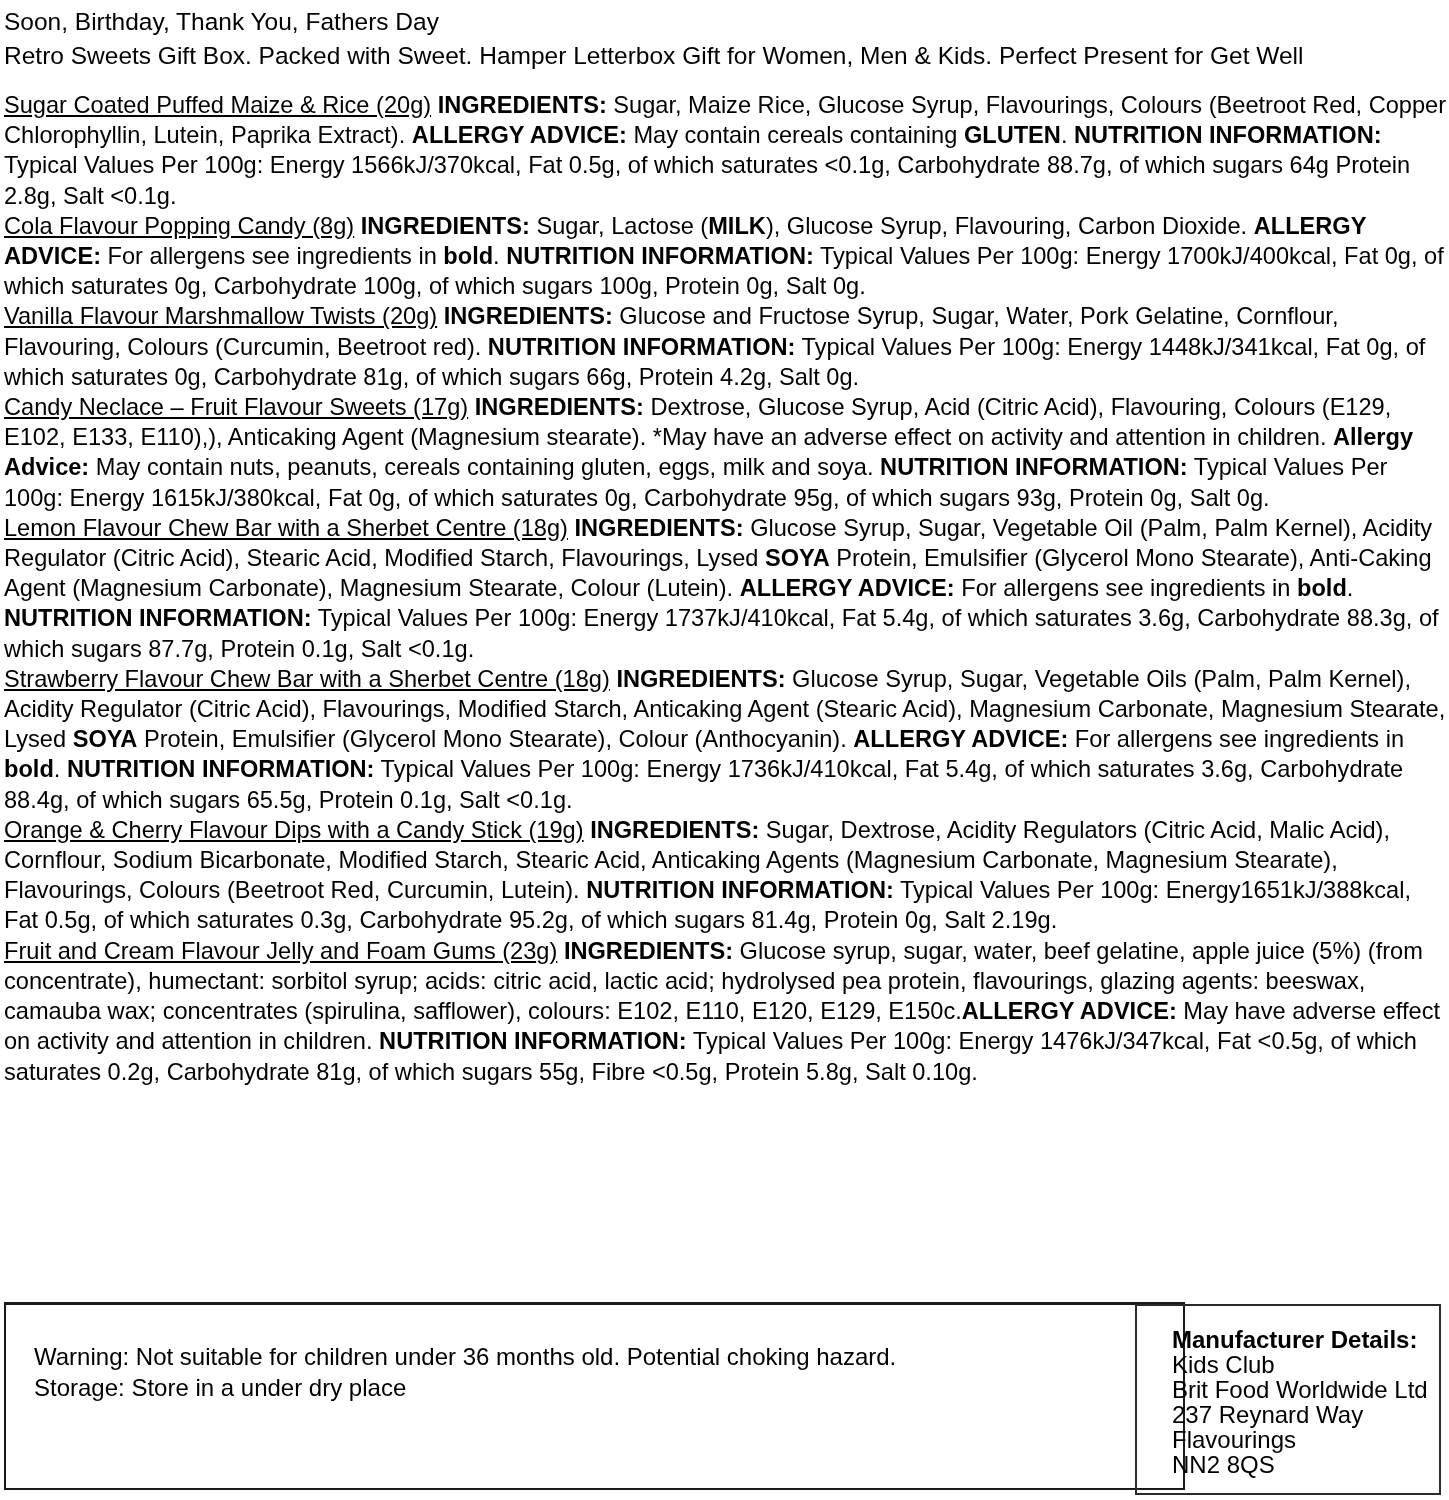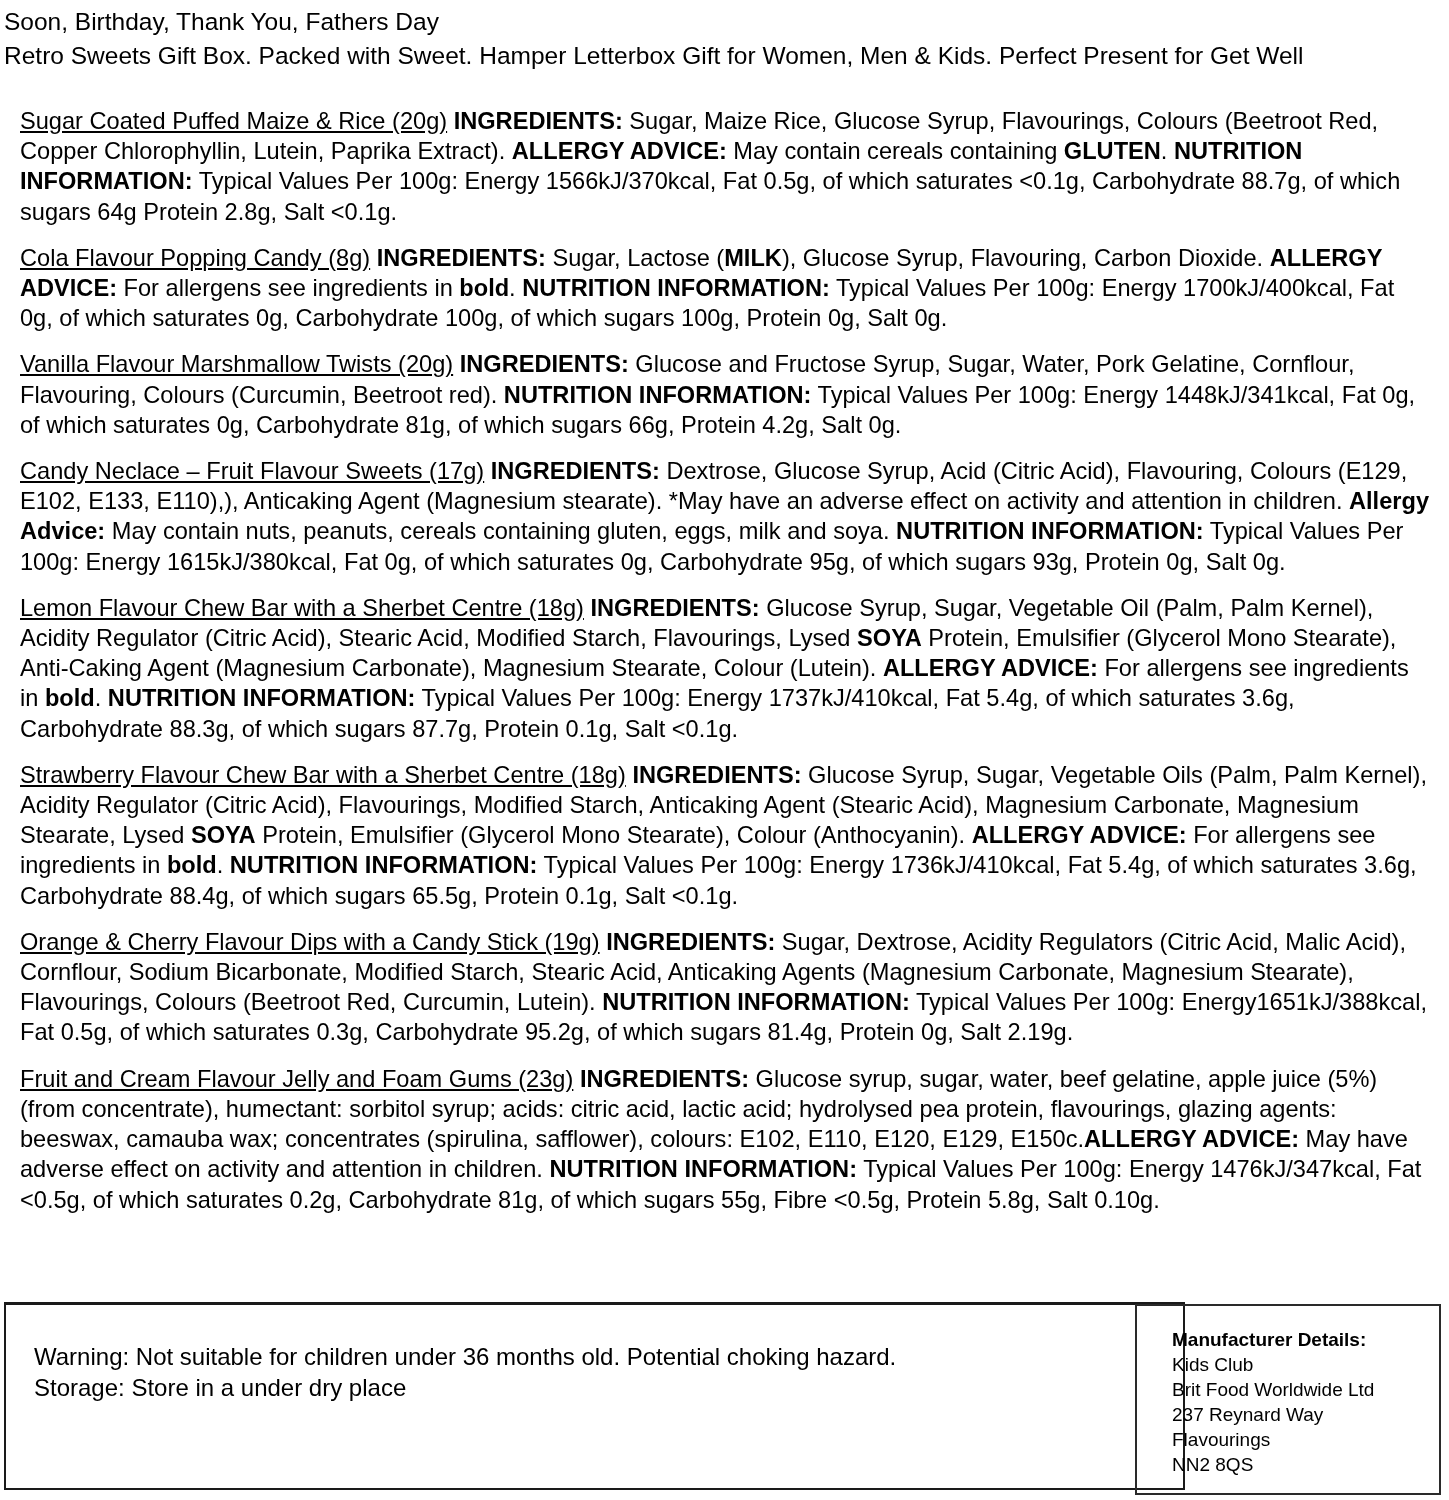--- a/index.html
+++ b/index.html
@@ -10,34 +10,34 @@
   }
   .header{
     position:absolute;top:5px;left:4px;width:1445px;
     font-size:24.5px;line-height:34px;
   }
   .header .hline{white-space:nowrap;}
   .sections{
     position:absolute;top:90px;left:4px;width:1444px;
     font-size:23.6px;line-height:30.2px;
   }
-  .sections p.section{margin:16px;padding:0;}
+  .sections p.section{margin:0;padding:0;}
   .b{font-weight:bold;}
   .u{text-decoration:underline;}
   .warning-box{
     position:absolute;left:4px;top:1302px;width:1181px;height:188px;
     border:2px solid #1a1a1a;border-top-width:3px;box-sizing:border-box;
     padding:36px 20px 0 28px;
     font-size:24px;line-height:31px;
   }
   .mfr-box{
     position:absolute;left:1135px;top:1304px;width:306px;height:191px;
     border:2px solid #2a2a2a;box-sizing:border-box;
     padding:21px 8px 0 35px;
-    font-size:19px;line-height:25px;
+    font-size:24px;line-height:25px;
   }
   .mfr-title{font-weight:bold;}
 </style>
 </head>
 <body>
 
 <div class="header">
   <div class="hline">Soon, Birthday, Thank You, Fathers Day</div>
   <div class="hline">Retro Sweets Gift Box. Packed with Sweet. Hamper Letterbox Gift for Women, Men &amp; Kids. Perfect Present for Get Well</div>
 </div>

